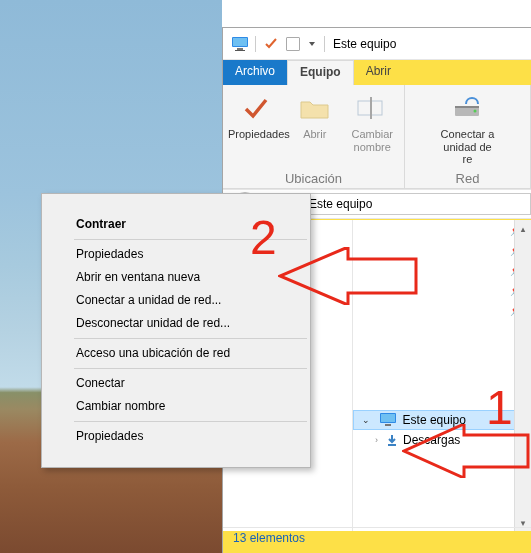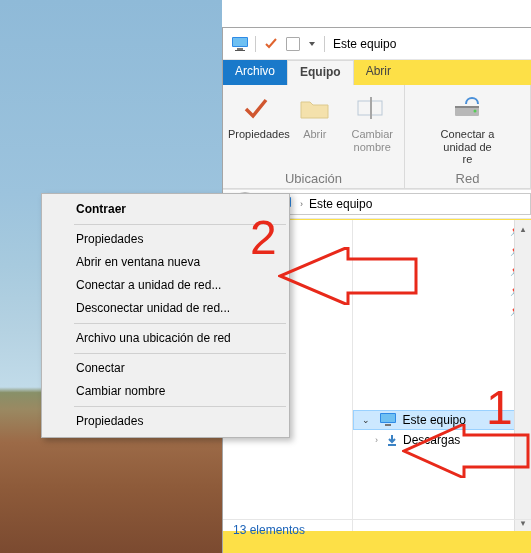--- a/index.html
+++ b/index.html
@@ -42,24 +42,24 @@
     .chev{color:#666;font-size:9px;}
 
     .pane{ position:absolute; top:192px; left:0; right:0; bottom:22px; background:#fff; display:flex;}
     .leftcol{width:130px;border-right:1px solid #e6e6e6;}
     .listcol{flex:1;font-size:12px;overflow:hidden;position:relative;}
     .list-item{display:flex;align-items:center;height:20px;padding-left:26px;gap:4px;}
     .list-item .pin{color:#7d7d7d;font-size:10px;margin-left:auto;margin-right:8px;}
     .list-item.selected{background:#cce8ff;border:1px solid #99d1ff;}
     .scrollbar{position:absolute;top:0;right:0;width:17px;bottom:0;background:#f0f0f0;border-left:1px solid #ddd;}
     .scrollbar .sbtn{height:17px;display:flex;align-items:center;justify-content:center;color:#666;font-size:9px;}
-    .statusbar{position:absolute;left:0;right:0;bottom:0;height:34px;border-top:1px solid #e6e6e6;font-size:12px;color:#1a62b8;padding:3px 10px;}
-
-    
-    .context-menu{ position:absolute; top:193px; left:41px; width:249px; background:#f0f0f0; border:1px solid #b6b6b6; box-shadow:3px 3px 6px rgba(0,0,0,.25); padding:4px 2px; }
+    .statusbar{position:absolute;left:0;right:0;bottom:0;height:26px;border-top:1px solid #e6e6e6;font-size:12px;color:#1a62b8;padding:3px 10px;}
+
+    
+    .context-menu{ position:absolute; top:193px; left:41px; width:270px; background:#f0f0f0; border:1px solid #b6b6b6; box-shadow:3px 3px 6px rgba(0,0,0,.25); padding:19px 2px; }
     .cm-item{ font-size:12px; color:#000; padding:4px 14px 4px 32px; line-height:15px; cursor:default; }
     .cm-item.bold{ font-weight:600; }
     .cm-sep{ height:1px; background:#d0d0d0; margin:3px 1px 3px 30px; }
 
     
     .arrow{position:absolute;pointer-events:none;}
     .arrow svg{display:block;}
     .num{position:absolute;font-size:48px;font-weight:400;color:#e8291a;pointer-events:none;}
   </style>
 </head>
@@ -224,21 +224,21 @@
 </div>
 
 <div class="context-menu">
   <div class="cm-item bold">Contraer</div>
   <div class="cm-sep"></div>
   <div class="cm-item">Propiedades</div>
   <div class="cm-item">Abrir en ventana nueva</div>
   <div class="cm-item">Conectar a unidad de red...</div>
   <div class="cm-item">Desconectar unidad de red...</div>
   <div class="cm-sep"></div>
-  <div class="cm-item">Archivo una ubicación de red</div>
+  <div class="cm-item">Acceso una ubicación de red</div>
   <div class="cm-sep"></div>
   <div class="cm-item">Conectar</div>
   <div class="cm-item">Cambiar nombre</div>
   <div class="cm-sep"></div>
   <div class="cm-item">Propiedades</div>
 </div>
 
 <div class="num" style="top:210px;left:250px">2</div>
 <div class="arrow" style="top:247px;left:278px">
   <svg width="140" height="58" viewBox="0 0 140 58">

